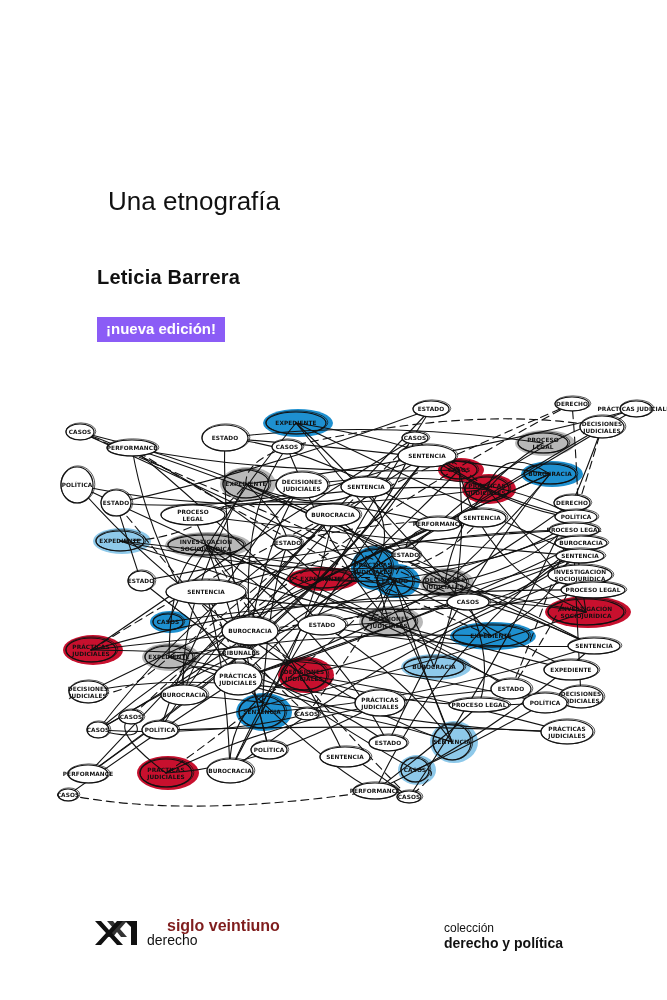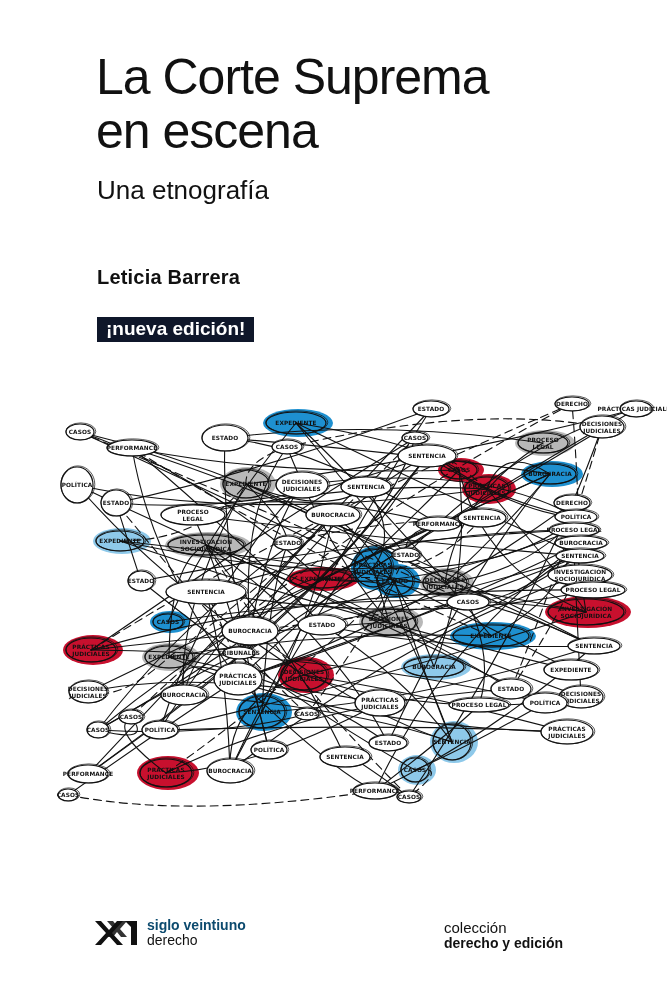--- a/index.html
+++ b/index.html
@@ -1,37 +1,36 @@
 <!DOCTYPE html>
 <html><head>
 <meta charset="utf-8">
 <style>
   html, body { margin: 0; padding: 0; background: #ffffff; }
   body { width: 667px; height: 1000px; position: relative; overflow: hidden; font-family: "Liberation Sans", sans-serif; color: #111; }
   .title { position: absolute; left: 96px; top: 50px; font-size: 50px; line-height: 54px; font-weight: 400; letter-spacing: -1px; margin: 0; color: #111; }
-  .subtitle { position: absolute; left: 97px; top: 174px; font-size: 26px; line-height: 32px; font-weight: 400; margin: 0; color: #111; }
+  .subtitle { position: absolute; left: 97px; top: 174px; font-size: 26px; line-height: 32px; font-weight: 400; margin: 11px; color: #111; }
   .author { position: absolute; left: 97px; top: 266px; font-size: 20px; font-weight: 700; margin: 0; letter-spacing: 0.2px; color: #111; }
-  .badge { position: absolute; left: 97px; top: 317px; background: #0f172a; color: #fff; font-size: 19px; font-weight: 700; padding: 4px 9px 5px 9px; line-height: 16px; }
+  .badge { position: absolute; left: 97px; top: 317px; background: #8b5cf6; color: #fff; font-size: 15px; font-weight: 700; padding: 4px 9px 5px 9px; line-height: 16px; }
   .diagram { position: absolute; left: 50px; top: 385px; width: 590px; height: 430px; }
   .diagram svg { width: 100%; height: 100%; overflow: visible; }
   .node-label { font-family: "DejaVu Sans", sans-serif; font-size: 5.8px; font-weight: 700; fill: #111; text-anchor: middle; letter-spacing: 0.1px; }
   .footer-left { position: absolute; left: 95px; top: 918px; display: flex; align-items: center; }
   .logo { width: 44px; height: 24px; margin-right: 8px; }
-  .pub-name { font-size: 14px; font-weight: 700; line-height: 15px; color: #0c4a6e; }
+  .pub-name { font-size: 16px; font-weight: 700; line-height: 15px; color: #7f1d1d; margin-left: 20px; }
   .pub-sub { font-size: 14px; font-weight: 400; line-height: 15px; color: #111; }
   .footer-right { position: absolute; left: 444px; top: 921px; }
-  .col-label { font-size: 15px; line-height: 14px; color: #111; }
+  .col-label { font-size: 12px; line-height: 14px; color: #111; }
   .col-name { font-size: 14px; font-weight: 700; line-height: 16px; color: #111; }
 </style>
 </head>
 <body>
 
 <h1 class="title">
-  <span>La Corte Suprema</span><br>
-  <span>en escena</span>
+  <br>
 </h1>
 
 <h2 class="subtitle">
   <span>Una etnografía</span><br>
 </h2>
 
 <div class="author">Leticia Barrera</div>
 
 <div class="badge">¡nueva edición!</div>
 
@@ -659,14 +658,14 @@
     </g>
   </svg>
   <div>
     <div class="pub-name">siglo veintiuno</div>
     <div class="pub-sub">derecho</div>
   </div>
 </div>
 
 <div class="footer-right">
   <div class="col-label">colección</div>
-  <div class="col-name">derecho y edición</div>
+  <div class="col-name">derecho y política</div>
 </div>
 
 </body></html>

